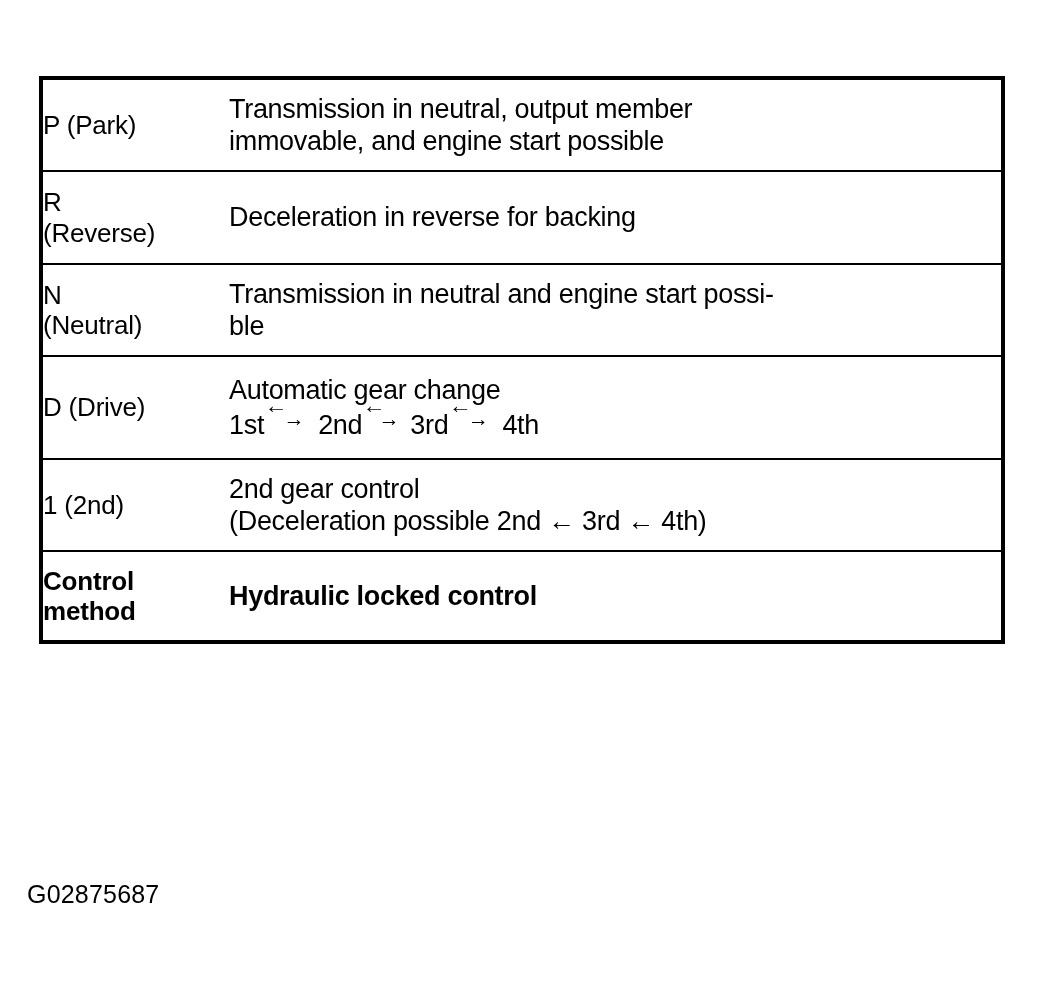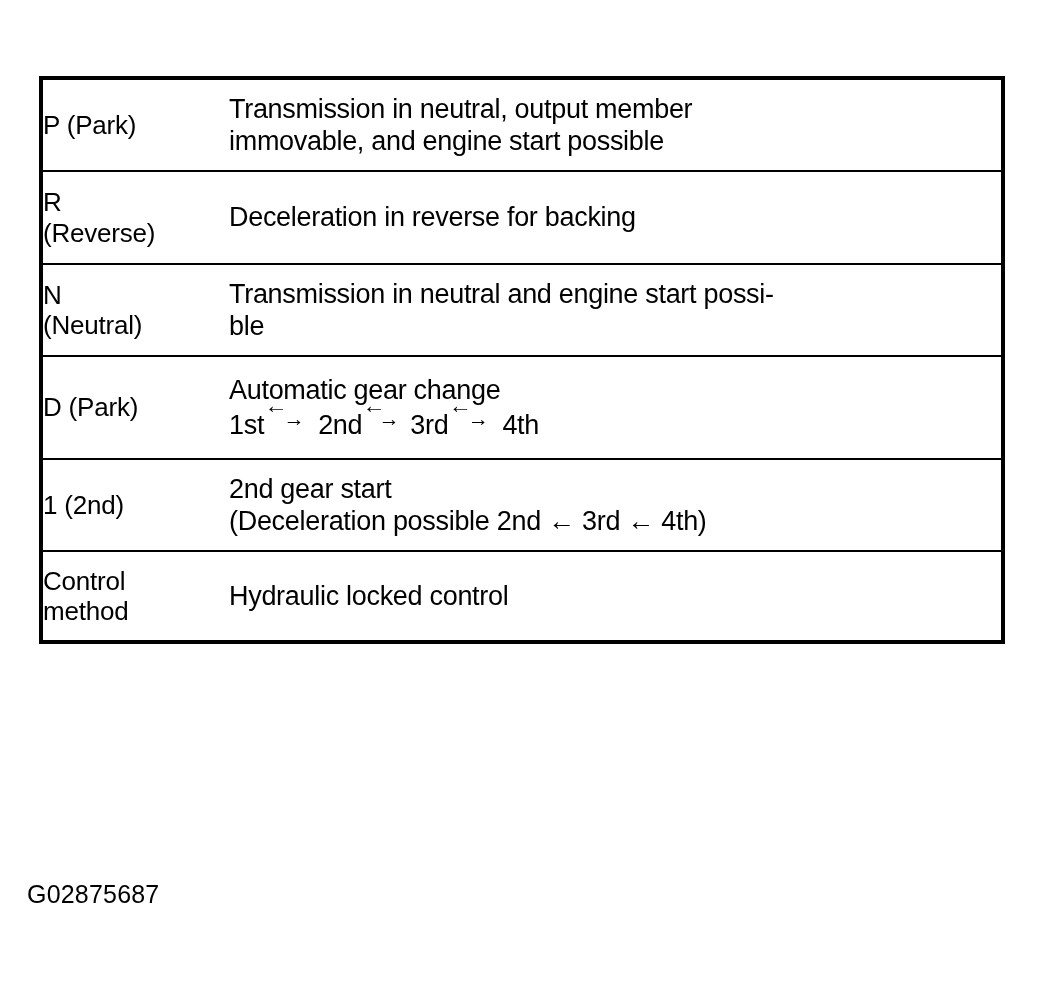--- a/index.html
+++ b/index.html
@@ -113,21 +113,21 @@
   }
 
   
   tr.r-park    td { height: 90px; }
   tr.r-reverse td { height: 91px; }
   tr.r-neutral td { height: 90px; }
   tr.r-drive   td { height: 101px; }
   tr.r-third   td { height: 101px; }
   tr.r-second  td { height: 90px; }
   tr.r-first   td { height: 94px; }
-  tr.r-control td { height: 88px; }
+  tr.r-control td { height: 88px; font-weight: bold; }
 </style>
 </head>
 <body>
 
 <div id="figure">
 
   <table id="gear-table">
     <tbody>
 
       <tr class="r-park">
@@ -149,34 +149,34 @@
       <tr class="r-neutral">
         <td class="pos-cell">N
 (Neutral)</td>
         <td class="desc-cell">
           <span class="desc-line">Transmission in neutral and engine start possi-</span>
           <span class="desc-line">ble</span>
         </td>
       </tr>
 
       <tr class="r-drive">
-        <td class="pos-cell">D (Park)</td>
+        <td class="pos-cell">D (Drive)</td>
         <td class="desc-cell">
           <span class="desc-line">Automatic gear change</span>
           <span class="desc-line">
             <span>1st</span><span class="biarrow"><span class="arr-l">←</span><span class="arr-r">→</span></span><span>2nd</span><span class="biarrow tight"><span class="arr-l">←</span><span class="arr-r">→</span></span><span>3rd</span><span class="biarrow"><span class="arr-l">←</span><span class="arr-r">→</span></span><span>4th</span>
           </span>
         </td>
       </tr>
 
 
       <tr class="r-second">
         <td class="pos-cell">1 (2nd)</td>
         <td class="desc-cell">
-          <span class="desc-line">2nd gear start</span>
+          <span class="desc-line">2nd gear control</span>
           <span class="desc-line">(Deceleration possible 2nd ← 3rd ← 4th)</span>
         </td>
       </tr>
 
 
       <tr class="r-control">
         <td class="pos-cell">Control
 method</td>
         <td class="desc-cell">
           <span class="desc-line">Hydraulic locked control</span>

